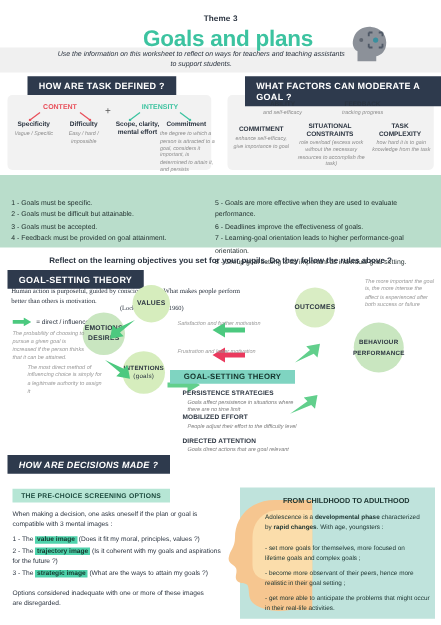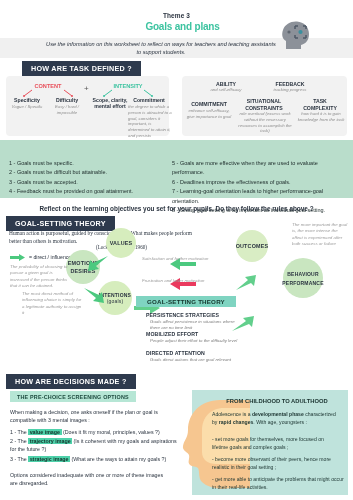--- a/index.html
+++ b/index.html
@@ -14,21 +14,21 @@
   .page { position:relative; width:353px; height:500px; }
 
   
   .header { position:relative; height:56px; background:#ffffff; }
   .theme-label {
     position:absolute; top:12px; left:0; right:0; text-align:center;
     font-size:6.5px; font-weight:bold; color:#2b3440; letter-spacing:.1px;
   }
   .main-title {
     position:absolute; top:21px; left:12px; right:0; text-align:center;
-    font-size:10px; font-weight:bold; color:#3cc3a0; letter-spacing:-.2px;
+    font-size:18px; font-weight:bold; color:#3cc3a0; letter-spacing:-.2px;
   }
   .subtitle-band {
     position:absolute; top:38px; left:0; width:353px; height:20px;
     background:#f0f0f0;
   }
   .subtitle {
     position:absolute; top:40px; left:46px; width:230px; text-align:center;
     font-size:5.6px; font-style:italic; color:#2b3440; line-height:1.45;
   }
   .head-icon { position:absolute; top:19px; left:280px; width:34px; height:32px; }
@@ -103,21 +103,21 @@
 
   .center-box {
     position:absolute; left:136px; top:80px; width:100px; height:11px;
     background:#7fd4c1; display:flex; align-items:center; justify-content:center;
     font-size:6.2px; font-weight:bold; color:#14342c; letter-spacing:.2px;
   }
   .bullet-h { position:absolute; font-size:5.2px; font-weight:bold; color:#2b3440; letter-spacing:.1px; }
   .bullet-p { position:absolute; font-size:4.4px; font-style:italic; color:#7d7d7d; line-height:1.4; }
 
   
-  .t5 { position:absolute; left:6px; top:374px; }
+  .t5 { position:absolute; left:6px; top:364px;font-style:italic; }
   .t6 {
     position:absolute; left:10px; top:391px; background:#b6e6d5;
     color:#1d4a3e; font-size:5.4px; font-weight:bold; letter-spacing:.2px;
     padding:2.5px 7px;
   }
   .dec-p { position:absolute; font-size:5.3px; color:#2b3440; line-height:1.55; }
   .hl { background:#4fd2ab; color:#12332a; font-weight:bold; padding:0 1.5px; }
   .dec-note { position:absolute; font-size:5.3px; color:#2b3440; line-height:1.55; }
 
   
@@ -154,20 +154,21 @@
       </g>
       <circle cx="20.5" cy="13" r="2.1" fill="#3a8f9e"></circle>
     </svg>
   </div>
 
   <div class="row1">
     <div class="panel-left-bg"></div>
     <div class="panel-right-bg"></div>
 
     <div class="sec-title t1">HOW ARE TASK DEFINED ?</div>
+    <div class="sec-title t2">WHAT FACTORS CAN MODERATE A GOAL ?</div>
 
     <div class="cat-head red" style="left:16px; top:27px; width:64px;">CONTENT</div>
     <svg style="position:absolute; left:18px; top:33px; width:60px; height:8px;" viewBox="0 0 60 8">
       <path d="M6 7 L14 1 M54 7 L46 1" stroke="#e8505b" stroke-width="1" fill="none"></path>
       <circle cx="6" cy="7" r="1" fill="#e8505b"></circle>
         <circle cx="54" cy="7" r="1" fill="#e8505b"></circle>
     </svg>
     <div class="sub-h" style="left:6px; top:41px; width:42px;">Specificity</div>
     <div class="sub-p" style="left:4px; top:48px; width:46px;">Vague / Specific</div>
     <div class="sub-h" style="left:46px; top:41px; width:42px;">Difficulty</div>

